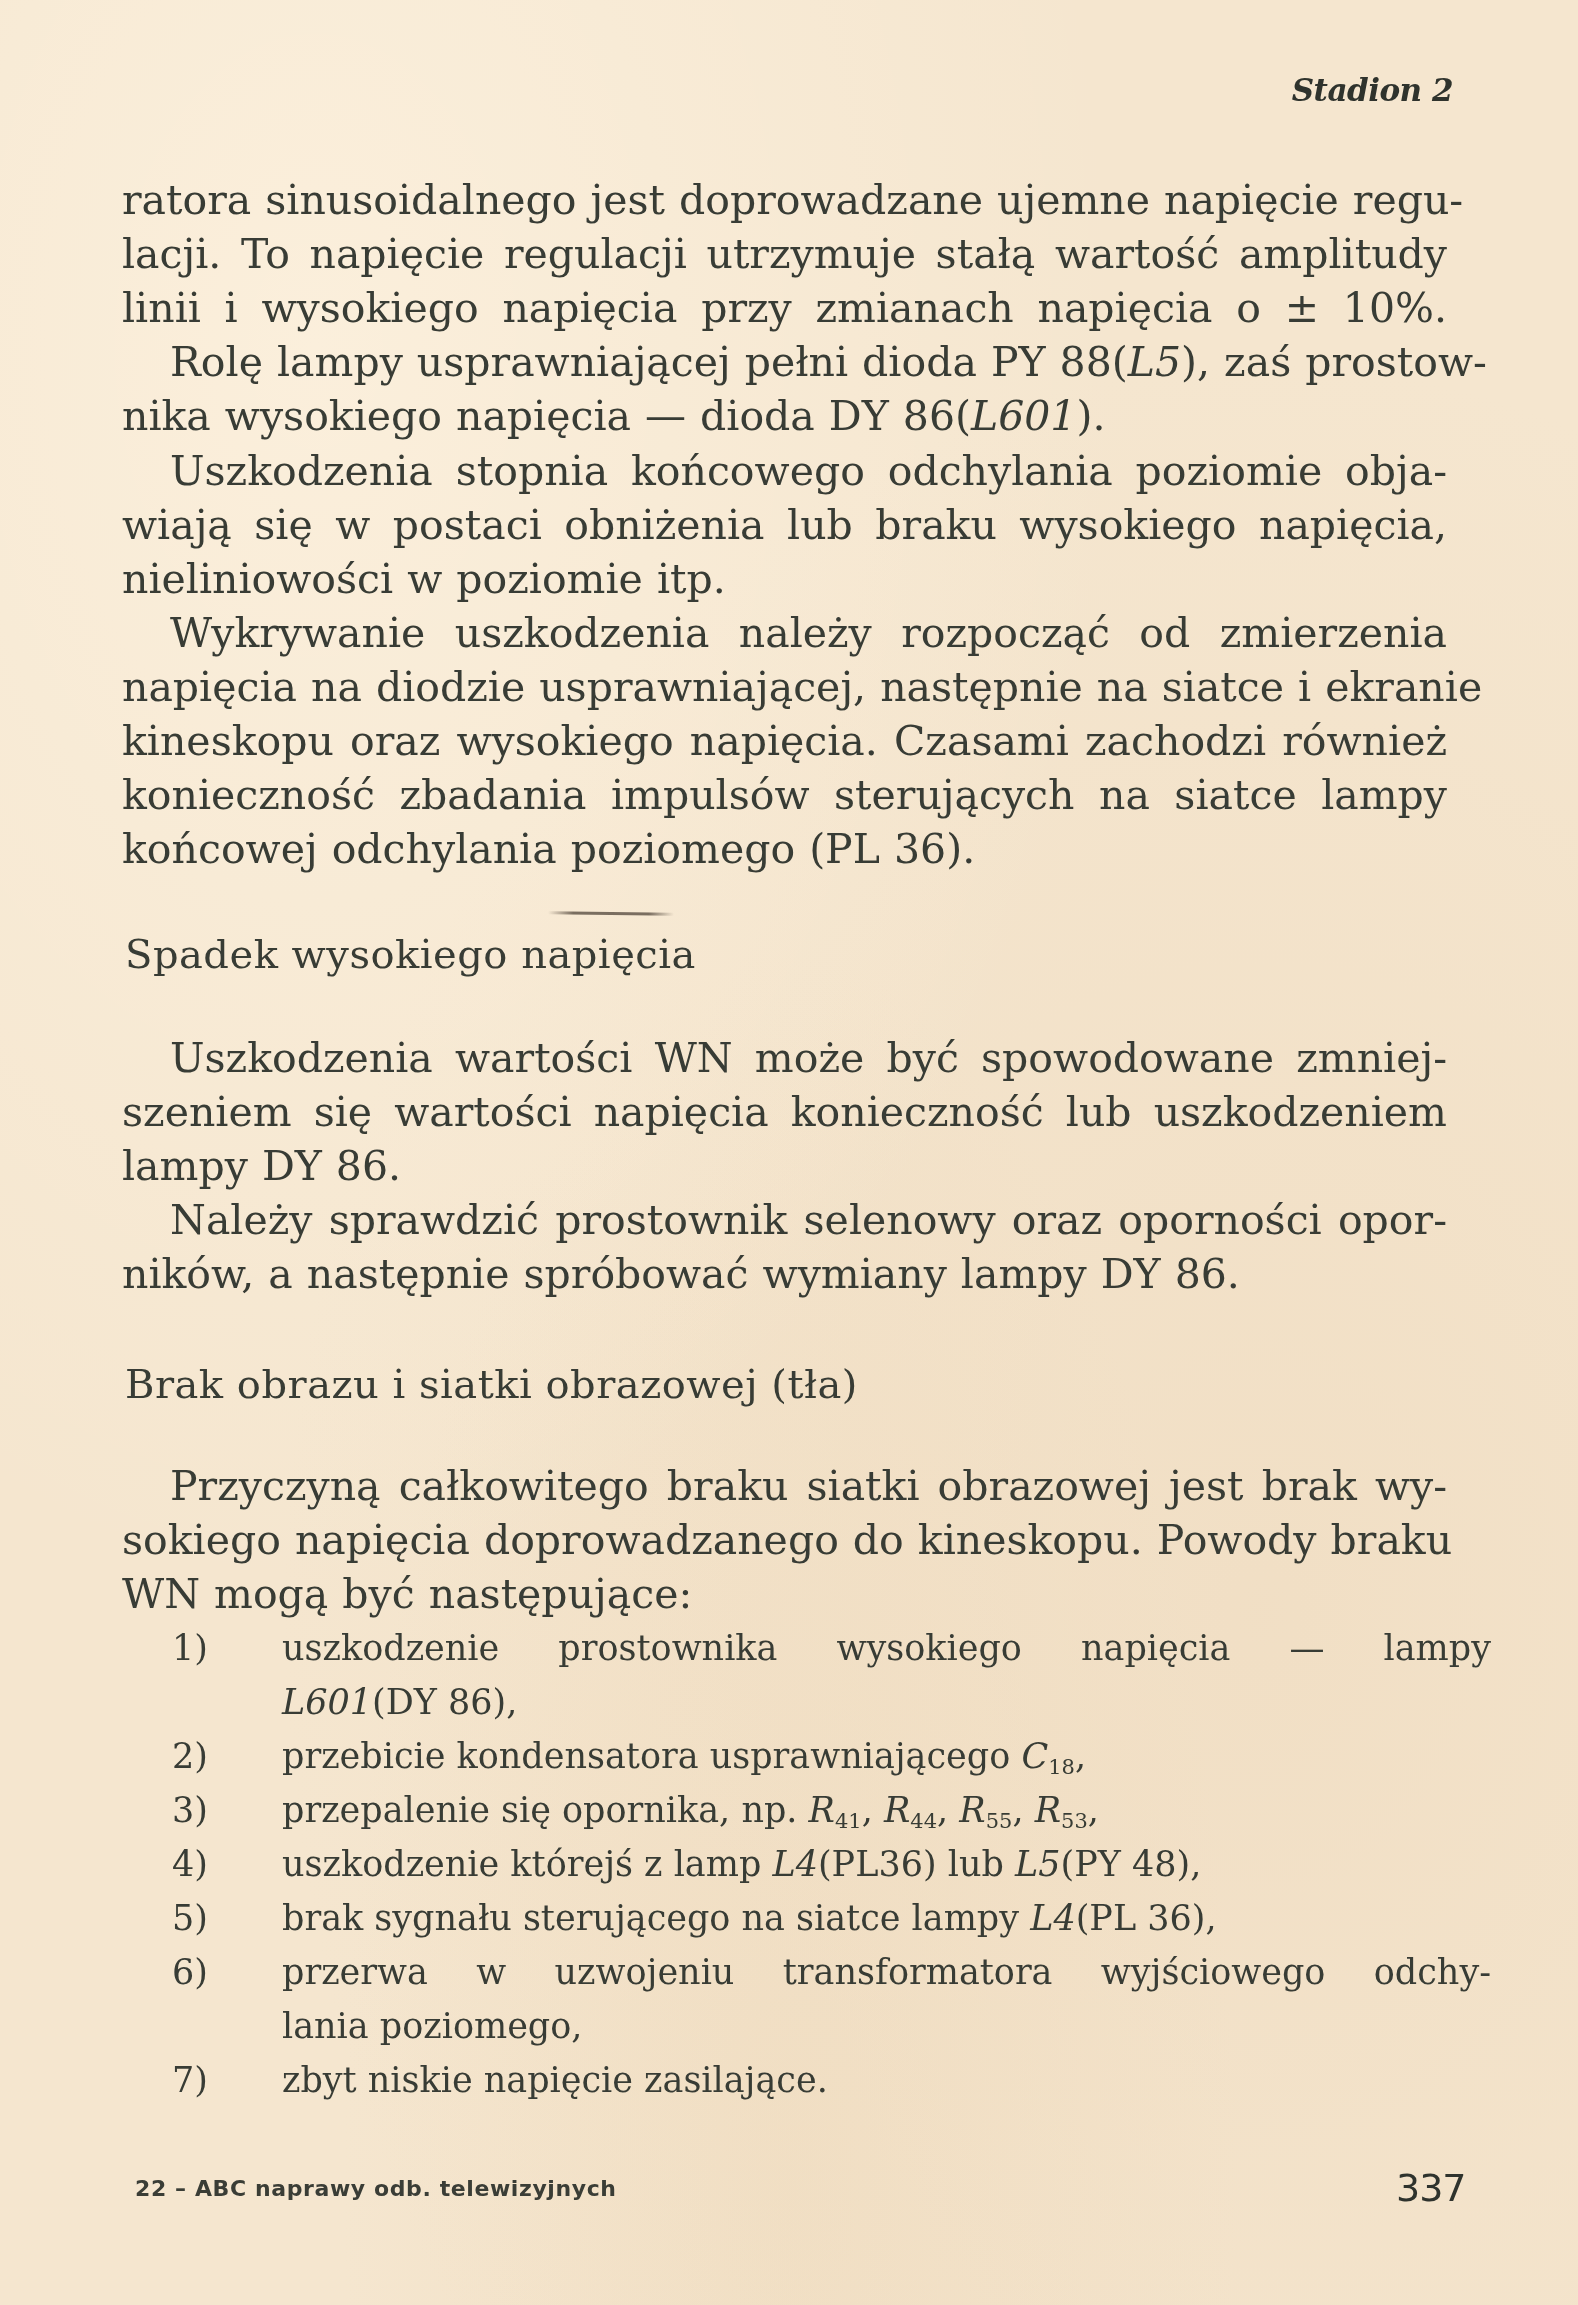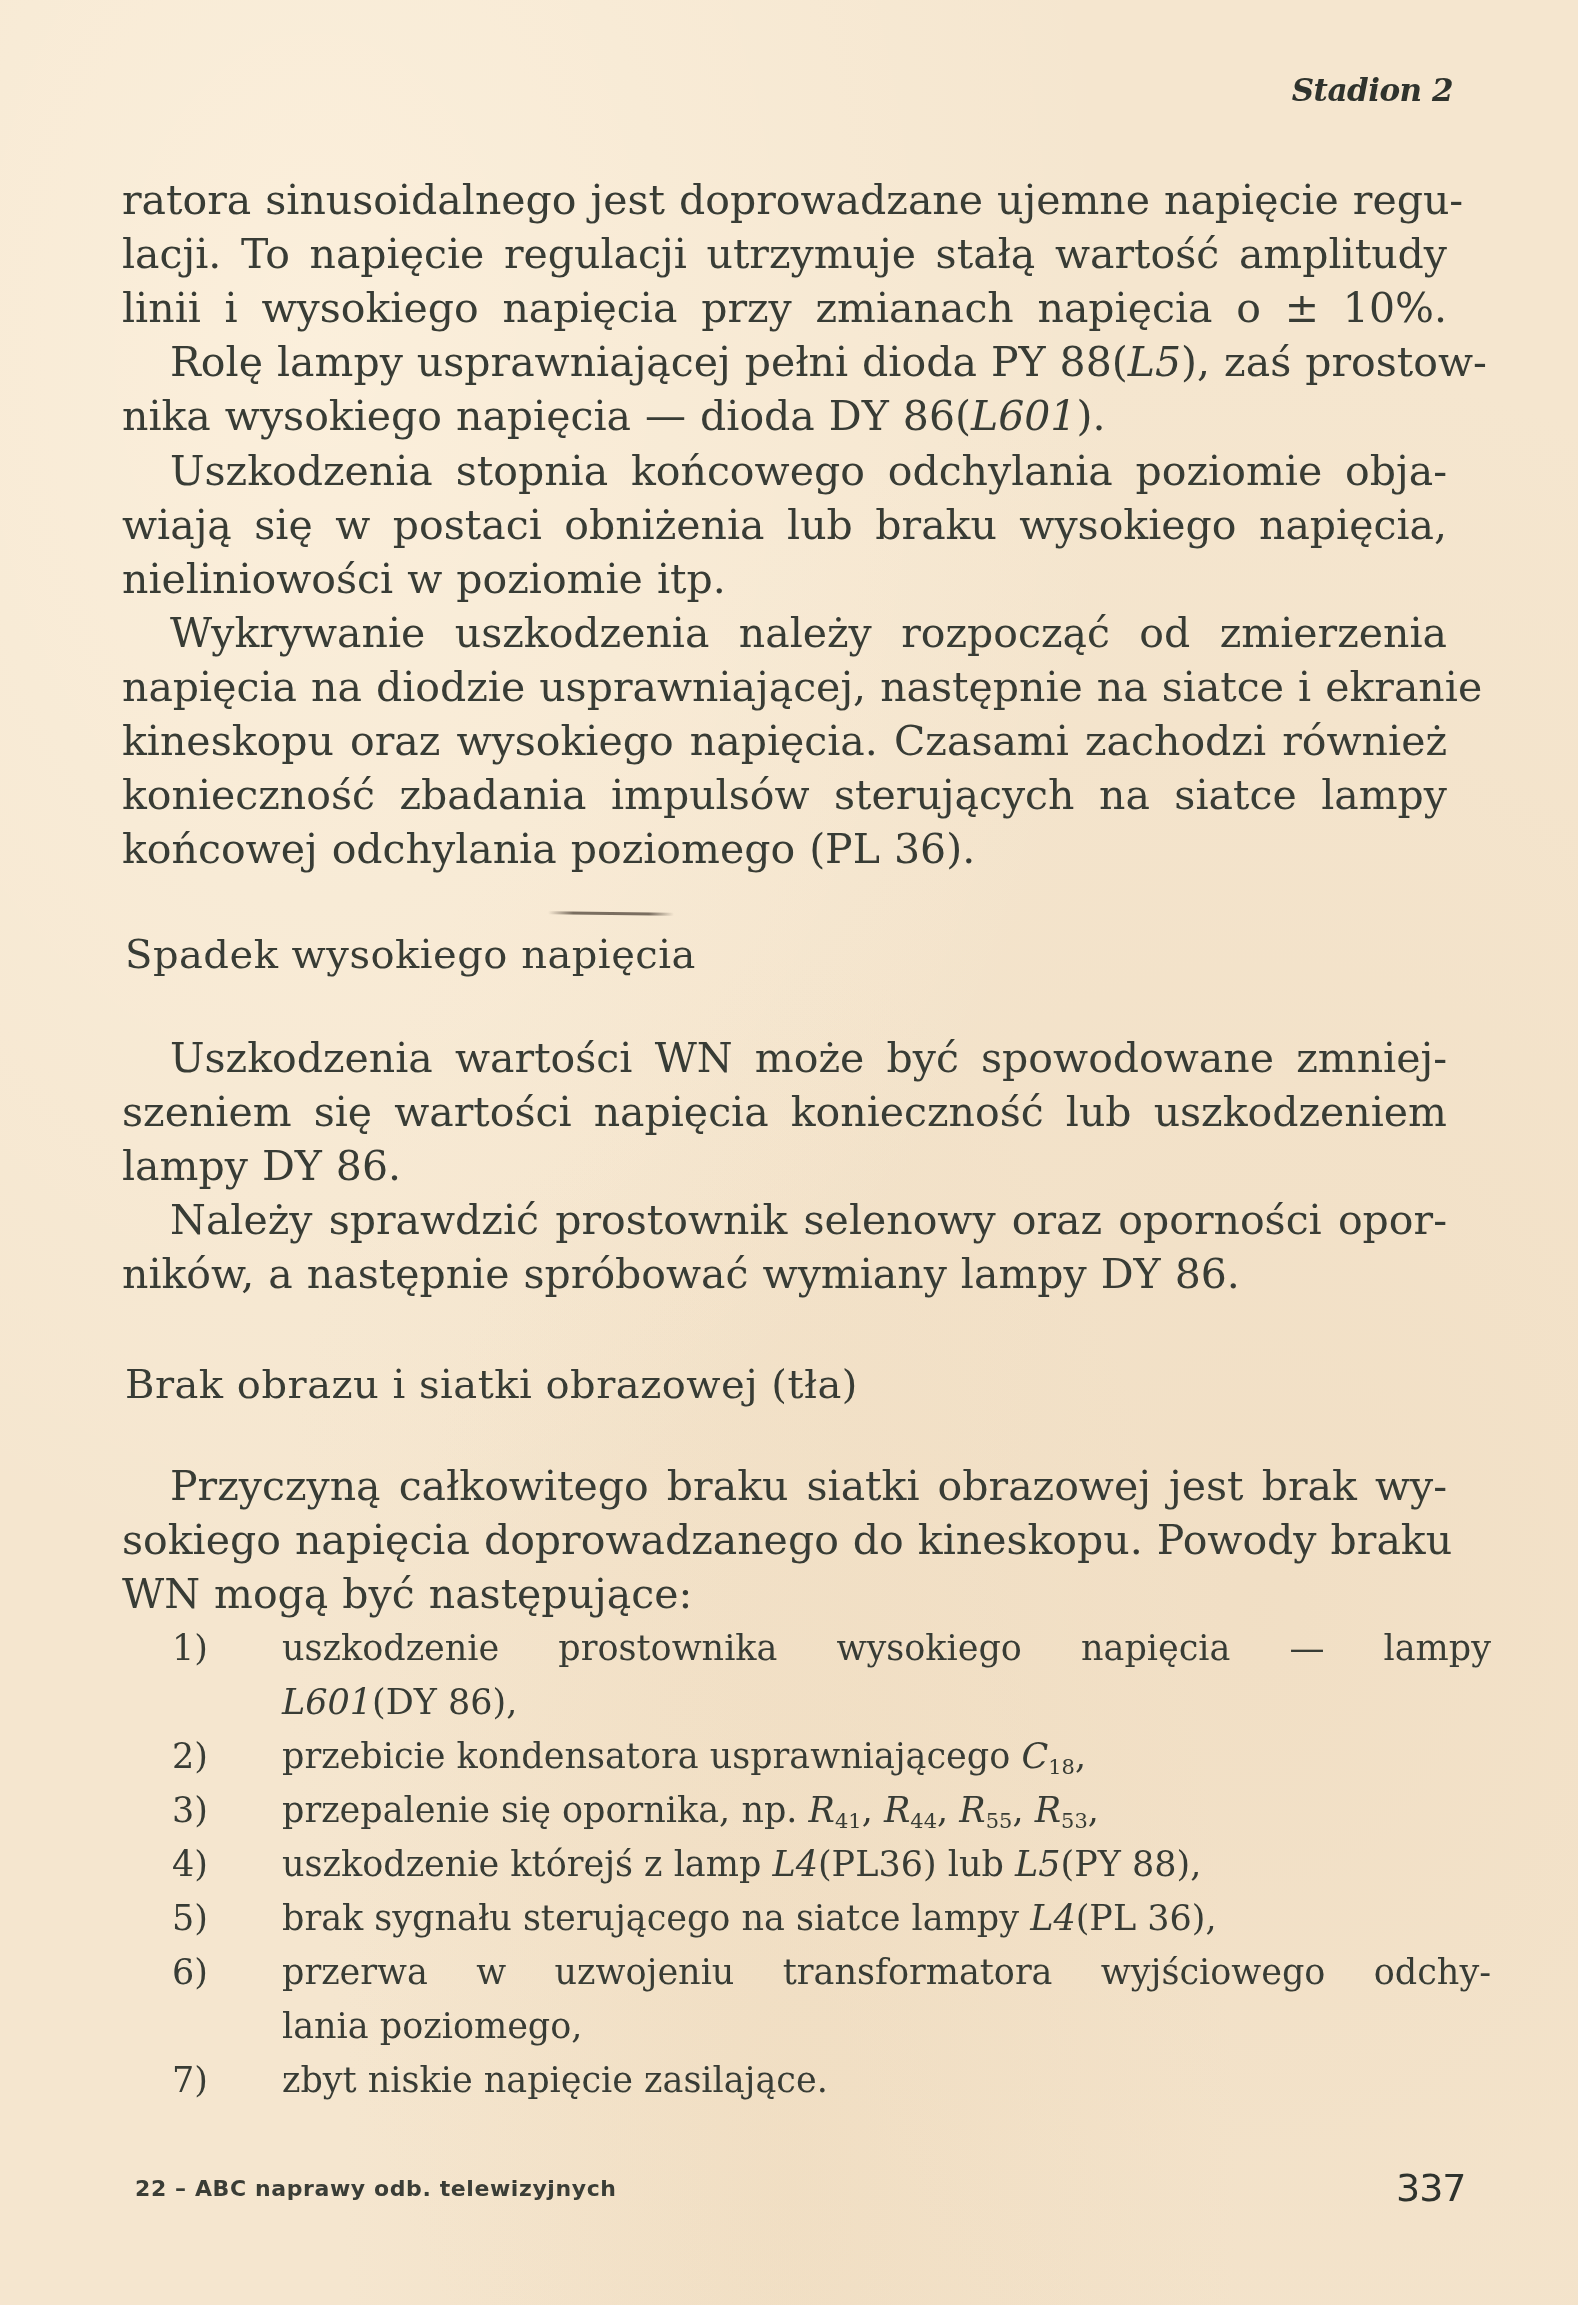--- a/index.html
+++ b/index.html
@@ -109,21 +109,21 @@
         <div class="li-text last" style="top:1734px"><span>przebicie kondensatora usprawniającego </span><i>C</i><sub>18</sub><span>,</span></div>
       </div>
 
       <div>
         <span class="li-num" style="top:1788px">3)</span>
         <div class="li-text last" style="top:1788px"><span>przepalenie się opornika, np. </span><i>R</i><sub>41</sub>, <i>R</i><sub>44</sub>, <i>R</i><sub>55</sub>, <i>R</i><sub>53</sub>,</div>
       </div>
 
       <div>
         <span class="li-num" style="top:1842px">4)</span>
-        <div class="li-text last" style="top:1842px"><span>uszkodzenie którejś z lamp </span><i>L4</i><span>(PL36) lub </span><i>L5</i><span>(PY 88),</span></div>
+        <div class="li-text last" style="top:1842px"><span>uszkodzenie którejś z lamp </span><i>L4</i><span>(PL36) lub </span><i>L5</i><span>(PY 48),</span></div>
       </div>
 
       <div>
         <span class="li-num" style="top:1896px">5)</span>
         <div class="li-text last" style="top:1896px"><span>brak sygnału sterującego na siatce lampy </span><i>L4</i><span>(PL 36),</span></div>
       </div>
 
       <div>
         <span class="li-num" style="top:1950px">6)</span>
         <div class="li-text" style="top:1950px">przerwa w uzwojeniu transformatora wyjściowego odchy-</div>

